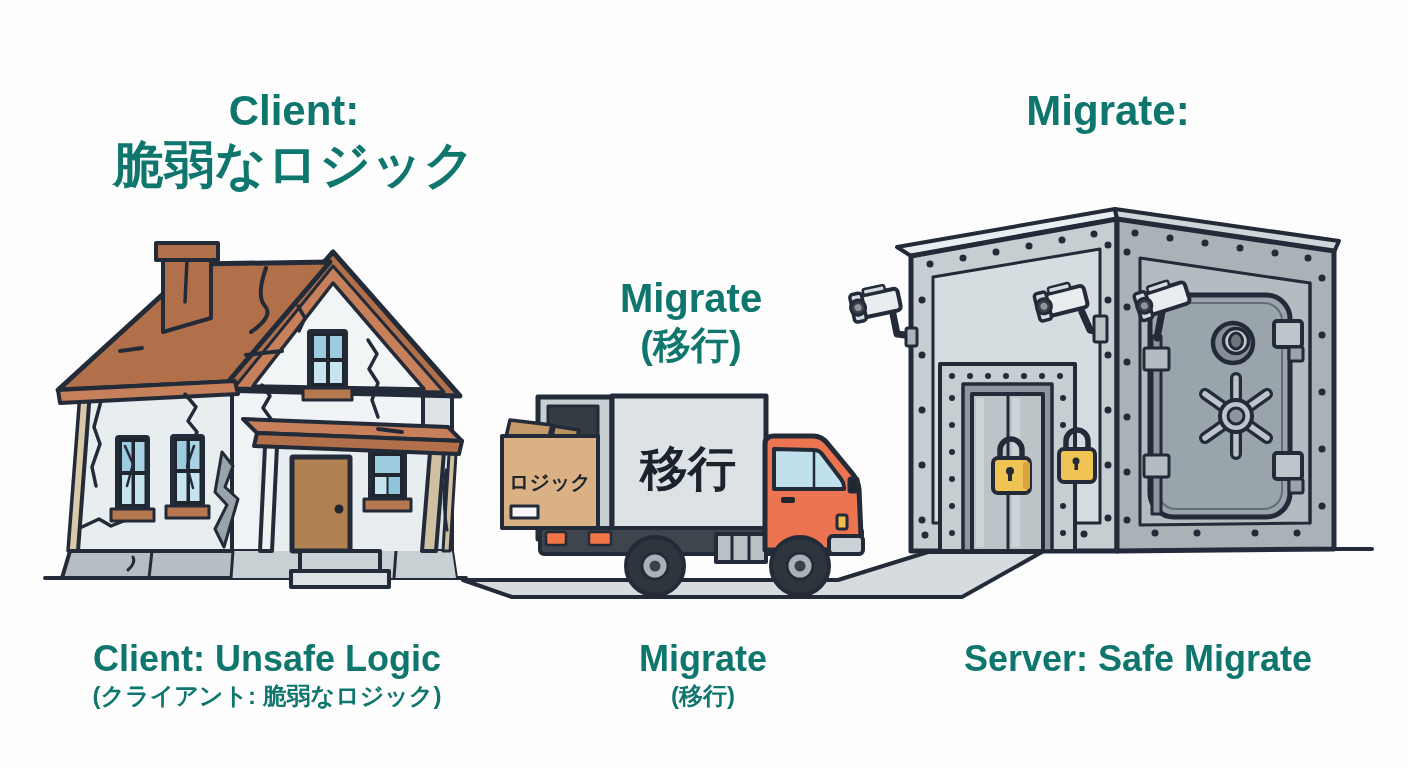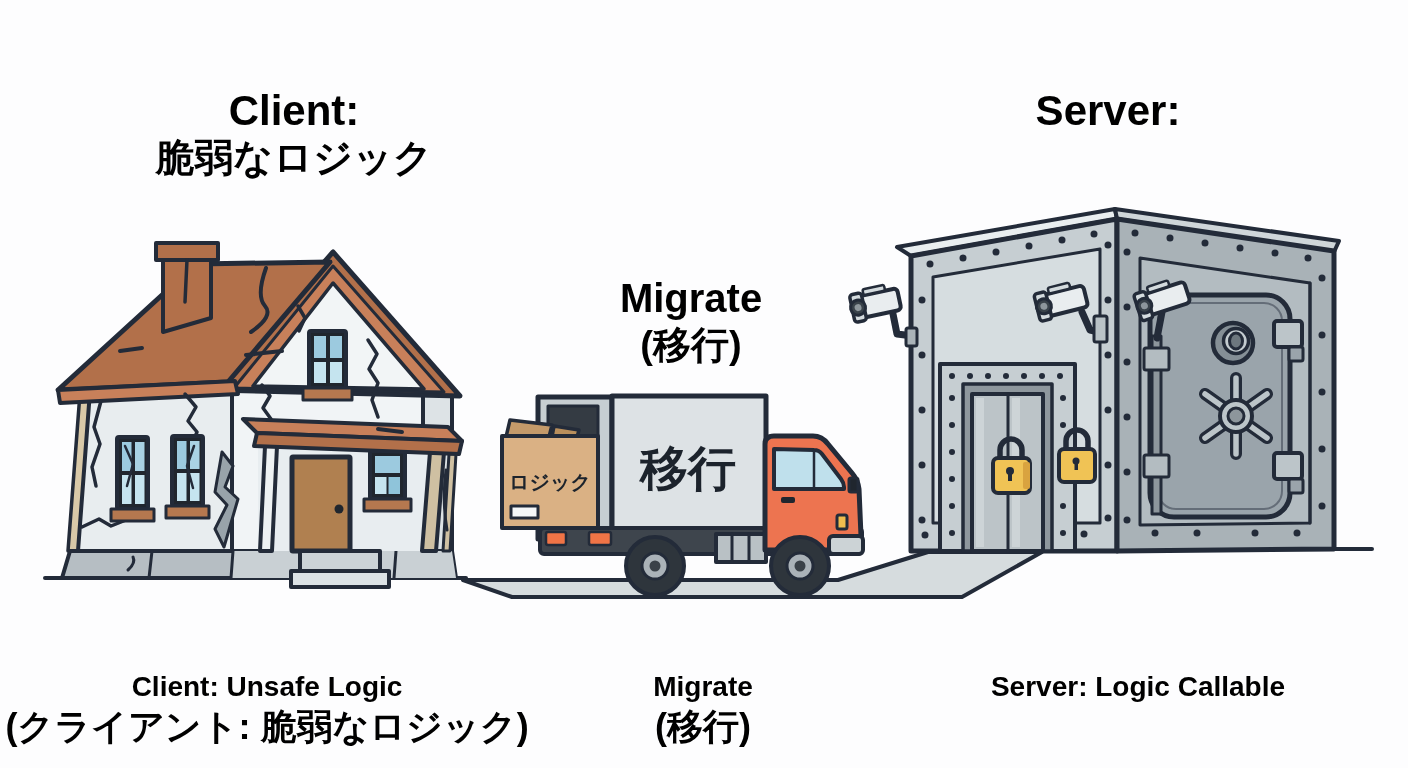--- a/index.html
+++ b/index.html
@@ -1,26 +1,26 @@
 <!DOCTYPE html>
 <html><head>
 <meta charset="utf-8">
 <style>
   html,body{margin:0;padding:0;background:#e9e9e9;}
   .stage{position:relative;width:1408px;height:768px;background:#fdfdfe;overflow:hidden;
          font-family:"Liberation Sans","DejaVu Sans",sans-serif;color:#14171c;}
   .stage svg{position:absolute;left:0;top:0;}
   .label{position:absolute;transform:translateX(-50%);text-align:center;font-weight:700;
-         white-space:nowrap;color:#000000;}
+         white-space:nowrap;color:#0f766e;}
   .title .l1{font-size:42px;line-height:1.2;}
-  .title .l2{font-size:39px;line-height:1.15;}
+  .title .l2{font-size:51px;line-height:1.15;}
   .mid .l1{font-size:40px;line-height:1.2;}
   .mid .l2{font-size:38px;line-height:1.25;}
-  .caption .l1{font-size:28px;line-height:1.25;margin-top:33px;}
-  .caption .l2{font-size:36px;line-height:1.25;}
+  .caption .l1{font-size:36px;line-height:1.25;}
+  .caption .l2{font-size:24px;line-height:1.25;}
   .client-title{left:294px;top:86px;}
   .server-title{left:1108px;top:86px;}
   .migrate-label{left:691px;top:274px;}
   .client-caption{left:267px;top:636px;}
   .migrate-caption{left:703px;top:636px;}
   .server-caption{left:1138px;top:636px;}
   .o{stroke:#232b39;stroke-linejoin:round;stroke-linecap:round;}
   .nf{fill:none;}
   text.illus{font-family:"Liberation Sans","DejaVu Sans",sans-serif;font-weight:700;
              fill:#1c232c;text-anchor:middle;}
@@ -341,30 +341,30 @@
       </g>
     </g>
   </g>
 </svg>
 
   <div class="label title client-title">
     <div class="l1">Client:</div>
     <div class="l2">脆弱なロジック</div>
   </div>
   <div class="label title server-title">
-    <div class="l1">Server:</div>
+    <div class="l1">Migrate:</div>
   </div>
   <div class="label mid migrate-label">
     <div class="l1">Migrate</div>
     <div class="l2">(移行)</div>
   </div>
   <div class="label caption client-caption">
     <div class="l1">Client: Unsafe Logic</div>
     <div class="l2">(クライアント: 脆弱なロジック)</div>
   </div>
   <div class="label caption migrate-caption">
     <div class="l1">Migrate</div>
     <div class="l2">(移行)</div>
   </div>
   <div class="label caption server-caption">
-    <div class="l1">Server: Logic Callable</div>
+    <div class="l1">Server: Safe Migrate</div>
   </div>
 </div>
 
 </body></html>

